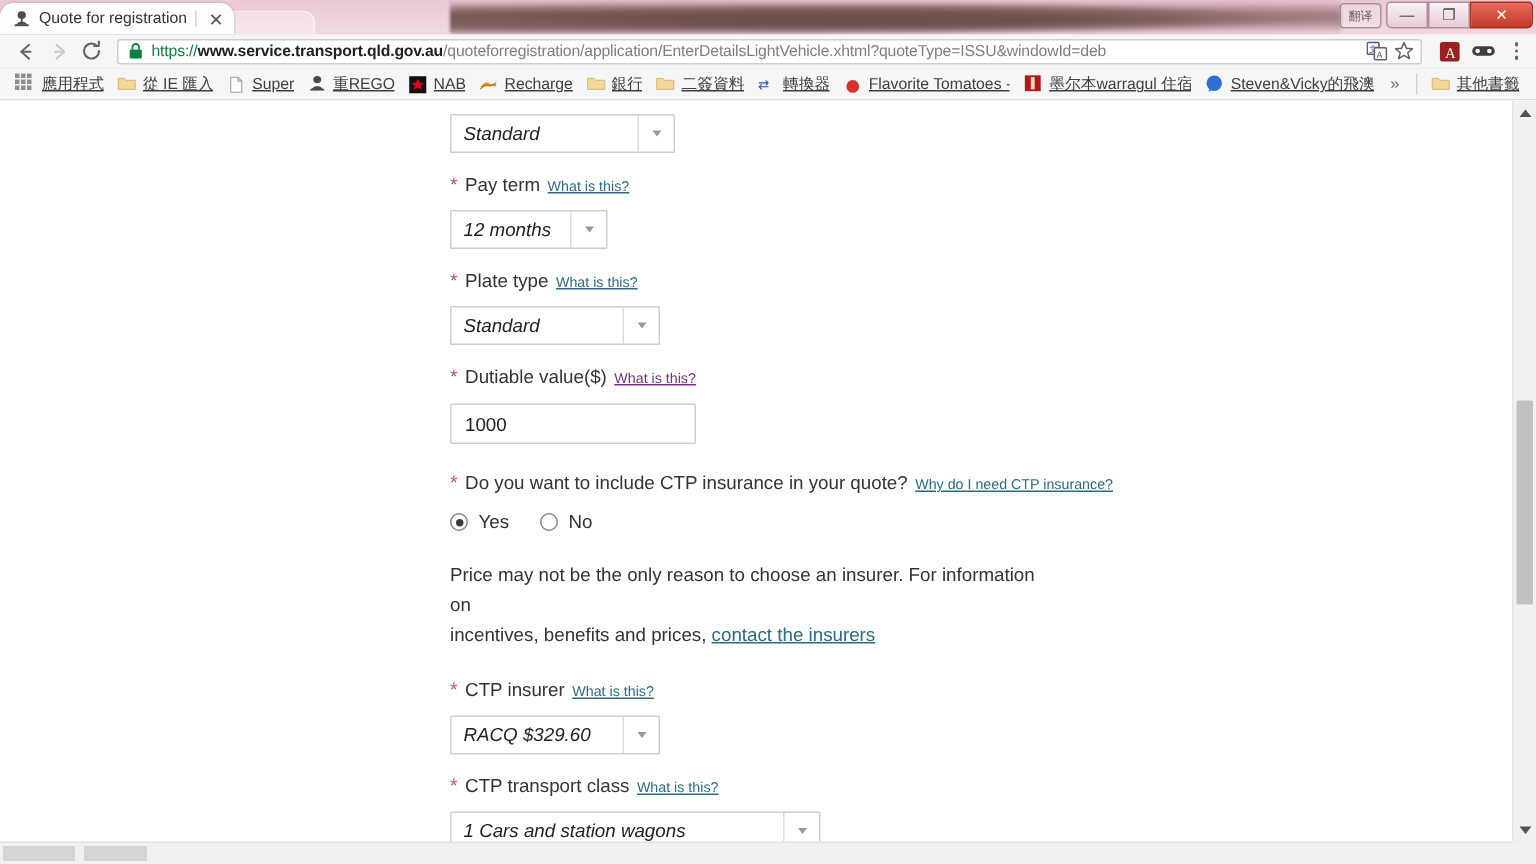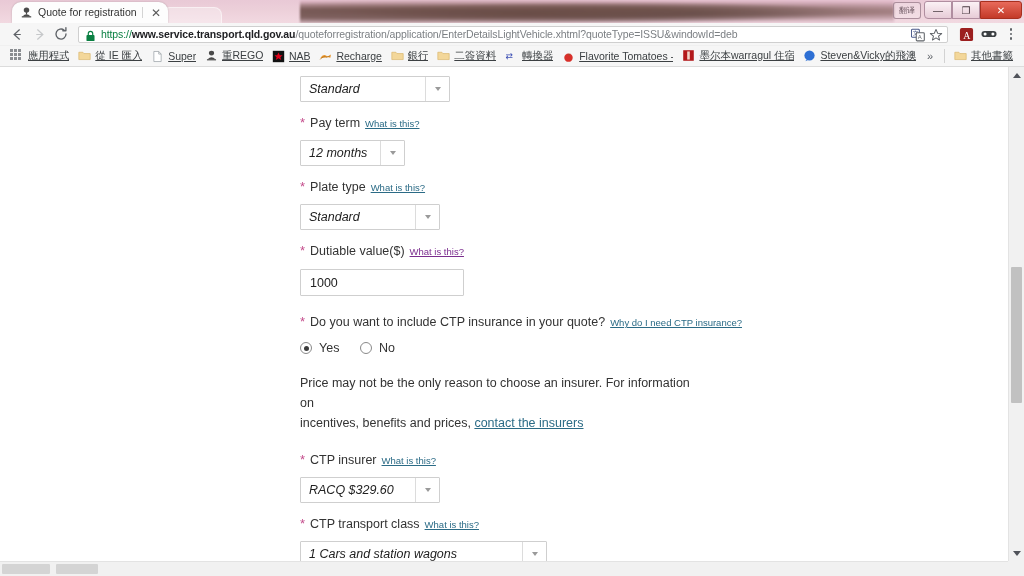--- a/index.html
+++ b/index.html
@@ -17,21 +17,21 @@
     position: relative;
     display: flex; flex-direction: column;
     background: #fff;
   }
 
   .tabstrip {
     height: 23px;
     position: relative;
     background: linear-gradient(to bottom, #e9c9d6 0%, #eccfd9 40%, #f2d9e1 100%);
     display: flex; align-items: flex-end;
-    padding-left: 12px;
+    padding-left: 0;
     overflow: hidden;
   }
   
   .tabstrip-bg {
     position: absolute; left: 300px; right: 130px; top: 0; bottom: 0;
     background:
       radial-gradient(ellipse at 12% 60%, rgba(90,62,55,.75) 0 22%, transparent 60%),
       radial-gradient(ellipse at 30% 45%, rgba(120,86,74,.6) 0 20%, transparent 62%),
       radial-gradient(ellipse at 52% 55%, rgba(70,50,45,.72) 0 20%, transparent 60%),
       radial-gradient(ellipse at 74% 50%, rgba(110,80,70,.6) 0 22%, transparent 64%),
@@ -121,21 +121,21 @@
   .navbtn.disabled { color: #c6c8ca; }
   .navbtn svg { display: block; }
 
   .omnibox {
     flex: 1 1 auto;
     height: 17px;
     margin: 0 4px 0 6px;
     background: #fff;
     border: 1px solid #cfcfcf;
     border-radius: 2px;
-    display: flex; align-items: flex-end;
+    display: flex; align-items: center;
     padding: 0 4px 0 6px;
     overflow: hidden;
   }
   .lock { flex: 0 0 auto; margin-right: 5px; display: block; }
   .url {
     font-size: 10.5px; line-height: 15px;
     white-space: nowrap; overflow: hidden;
     flex: 1 1 auto;
     letter-spacing: -0.1px;
   }

